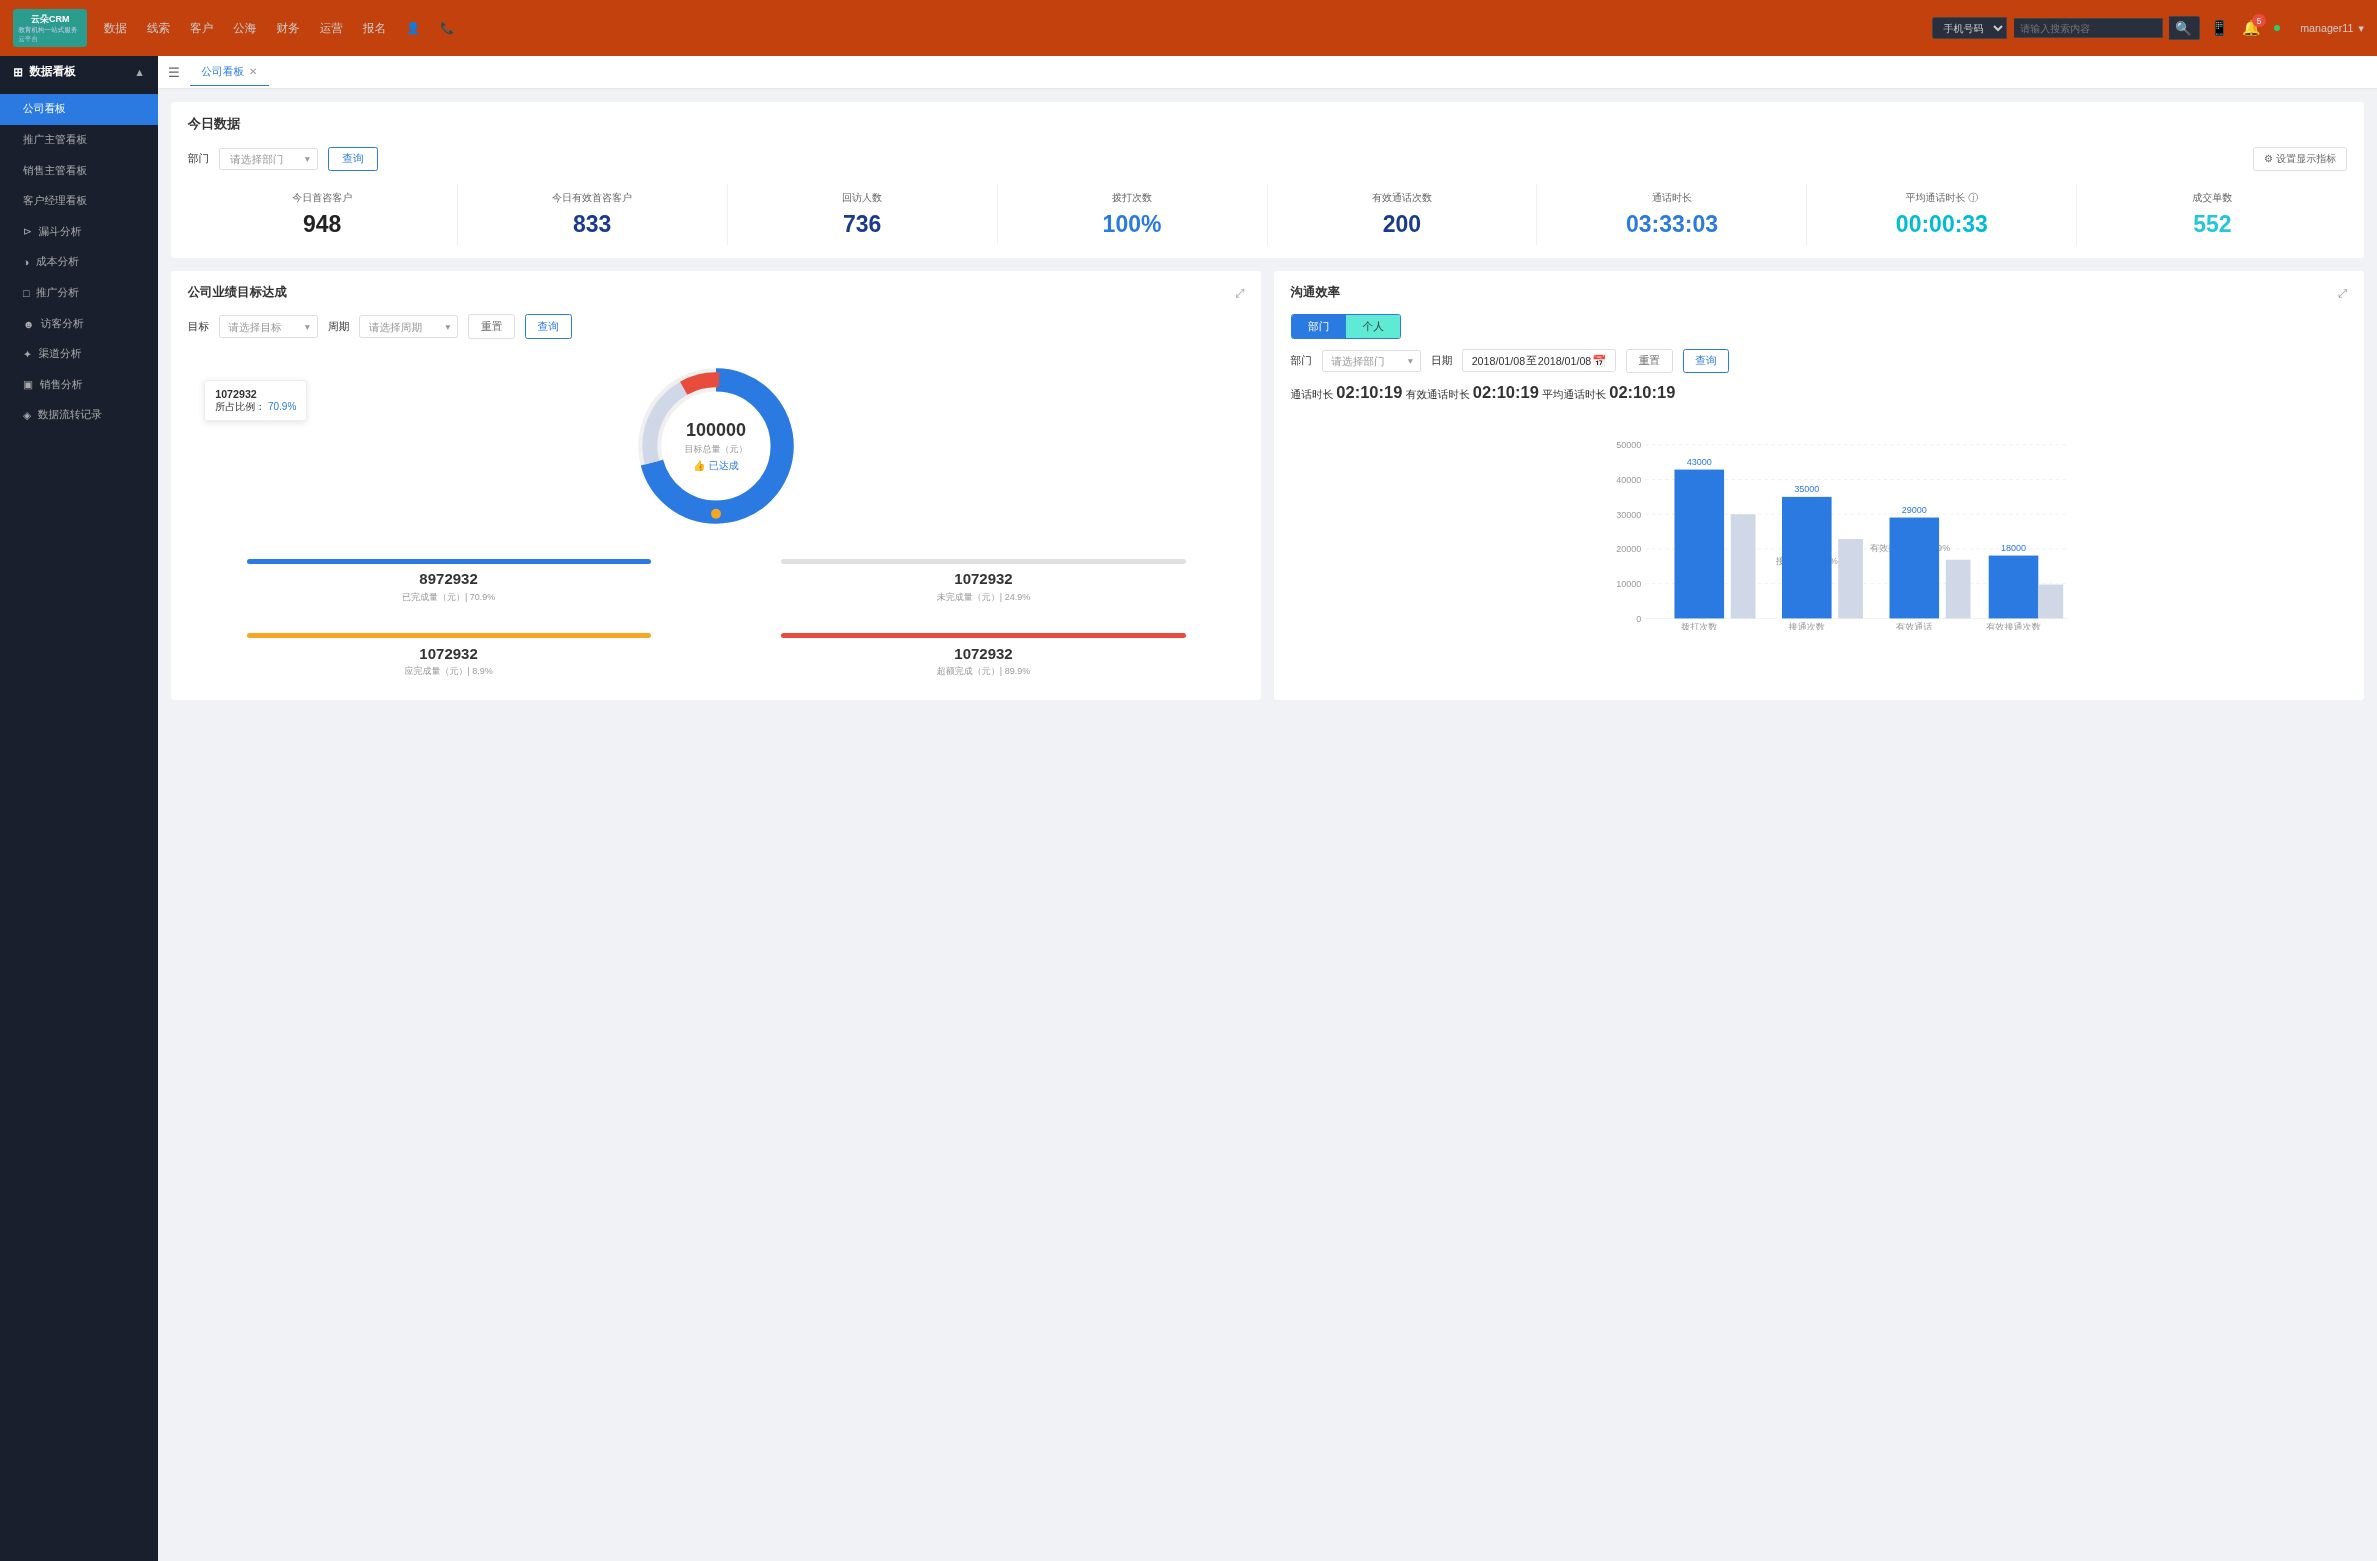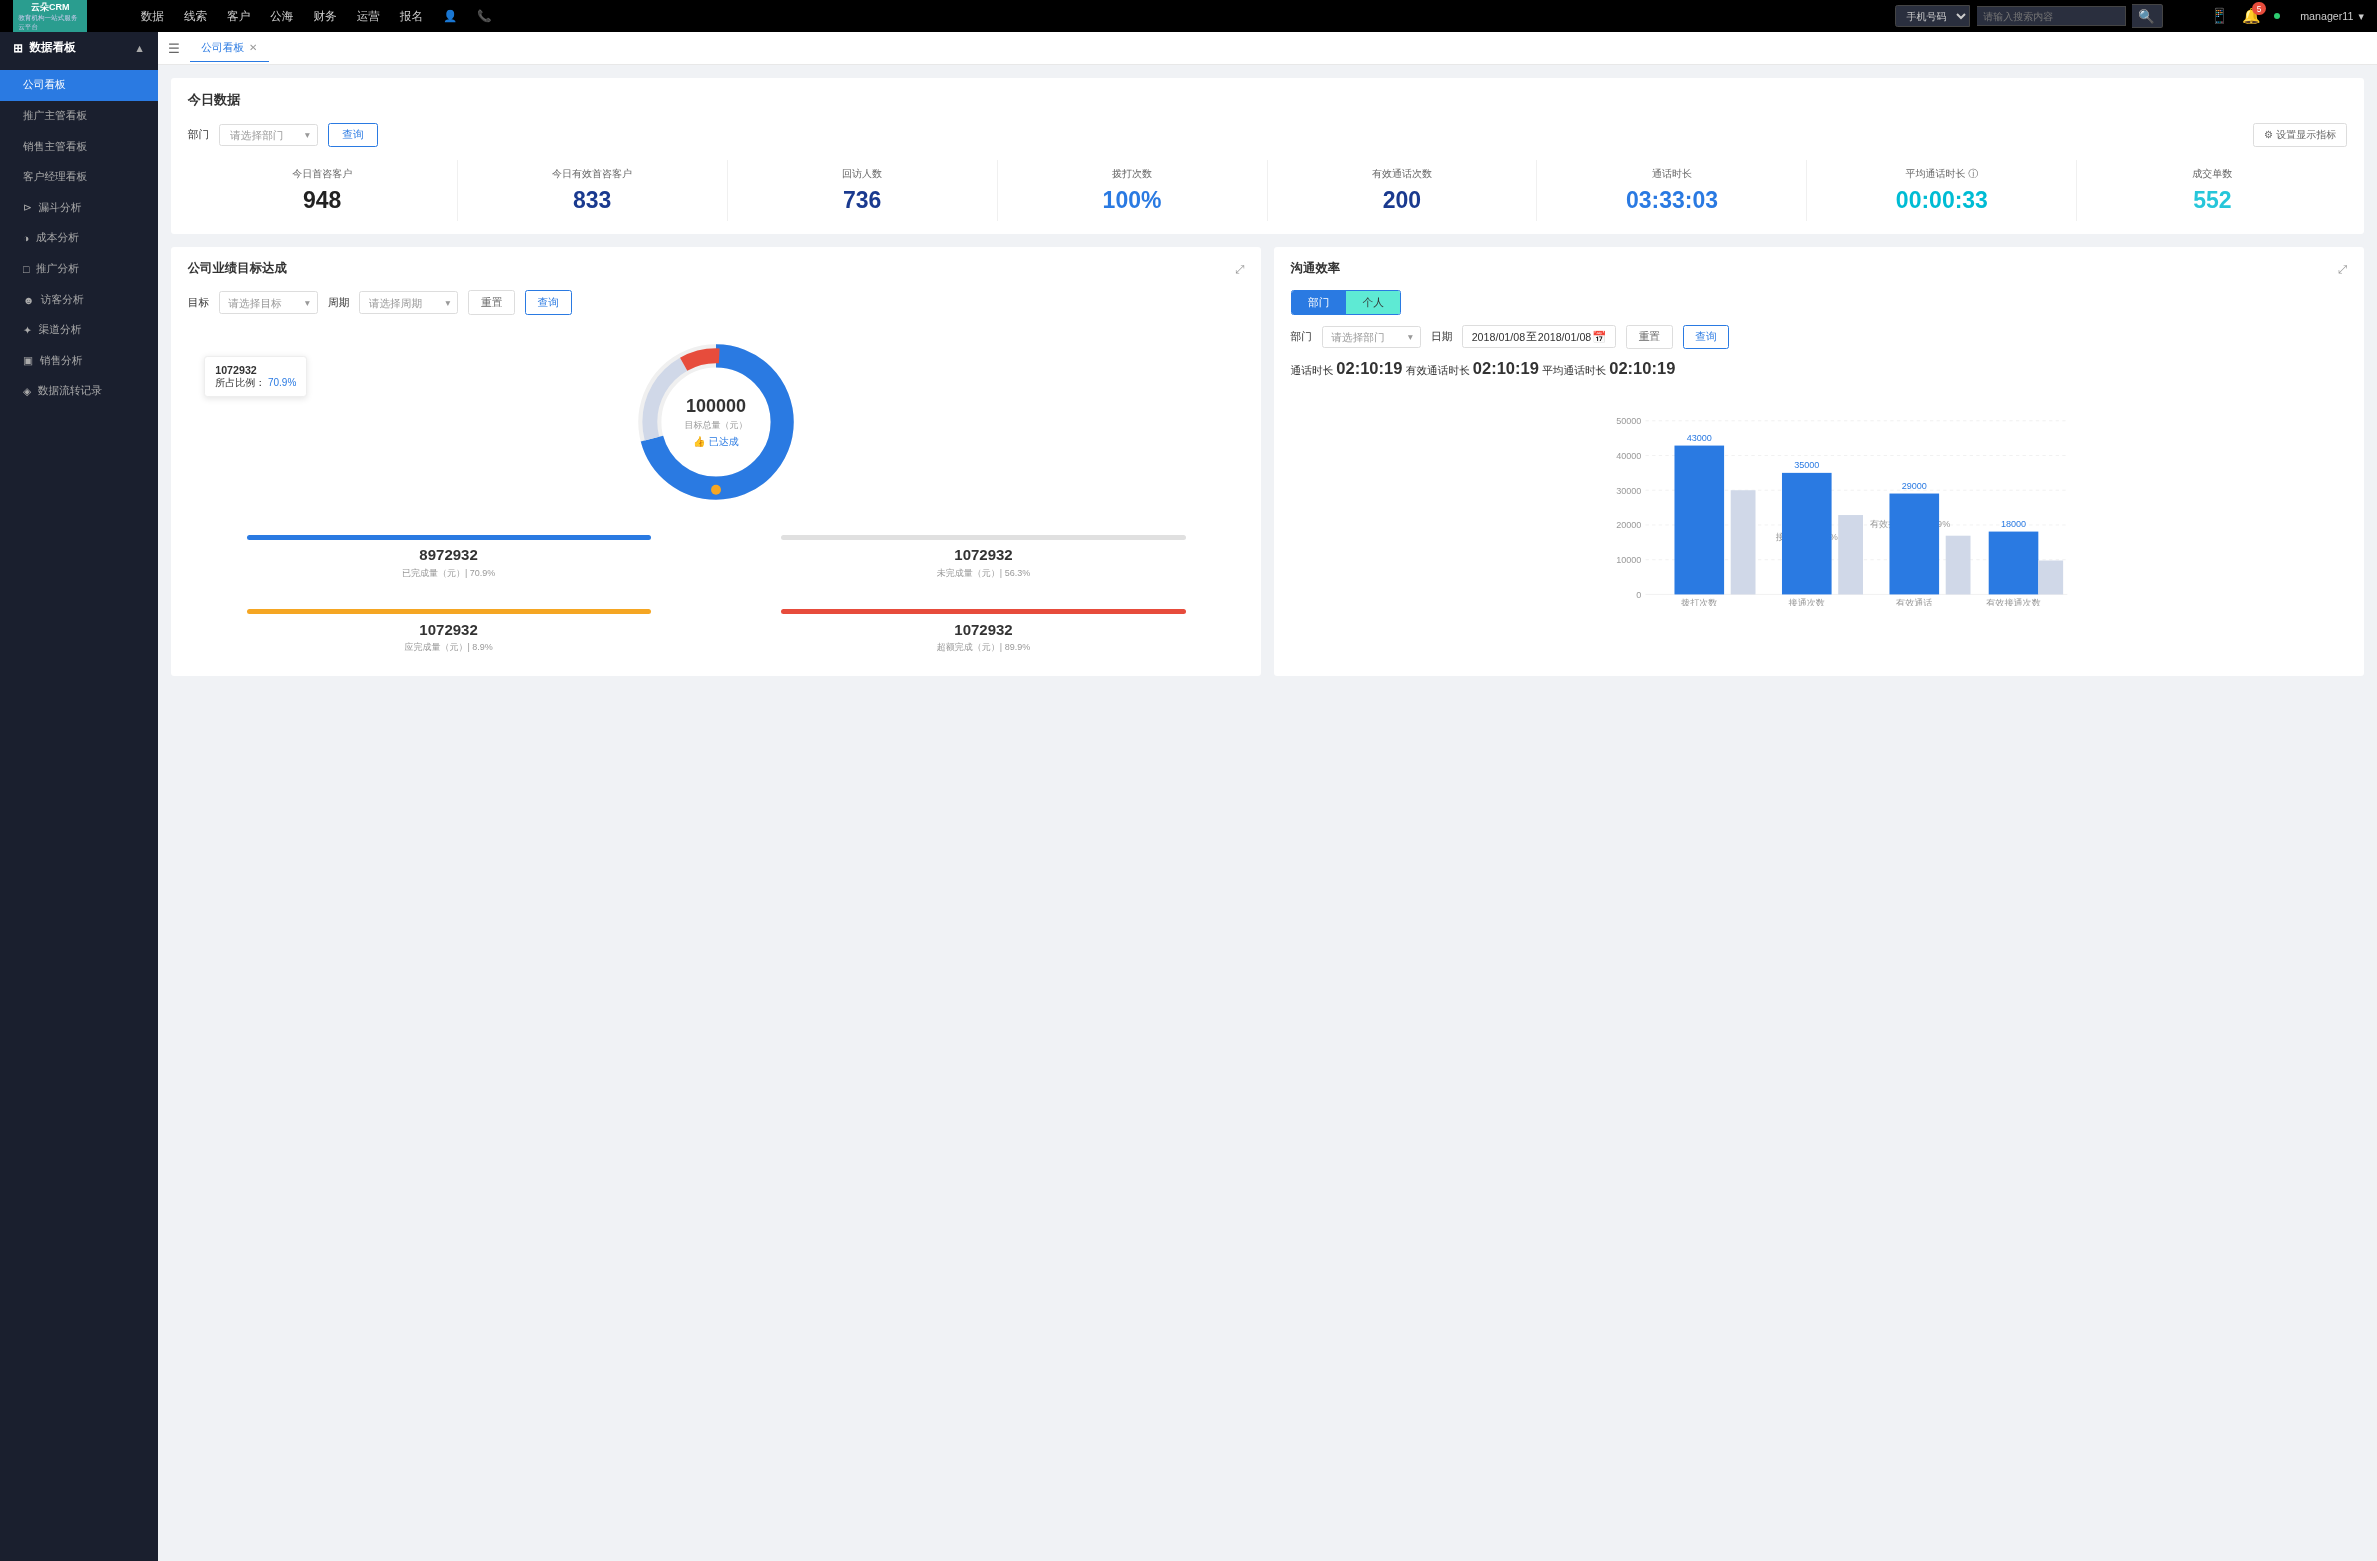--- a/index.html
+++ b/index.html
@@ -1,19 +1,19 @@
 <!DOCTYPE html>
 <html style="font-size:13.2px"><head>
   <meta charset="utf-8">
   <style>
     * { box-sizing: border-box; margin: 0; padding: 0; }
     body { font-family: 'Microsoft YaHei', Arial, sans-serif; background: #f0f2f5; font-size: 11.6px; color: #333; display: flex; flex-direction: column; height: 100vh; overflow: hidden; }
 
     
-    .top-nav { background: #000000; height: 32px; display: flex; align-items: center; padding: 0 13.2px; flex-shrink: 0; gap: 37px; }
+    .top-nav { background: #c2410c; height: 56px; display: flex; align-items: center; padding: 0 13.2px; flex-shrink: 0; }
     .logo { width: 74px; display: flex; align-items: center; margin-right: 16.5px; flex-shrink: 0; }
     .logo-box { background: #2a9d8f; border-radius: 3.3px; padding: 3.3px 5px; display: flex; flex-direction: column; align-items: center; }
     .logo-text1 { color: white; font-size: 9px; font-weight: bold; }
     .logo-text2 { color: #cce; font-size: 6.6px; }
     .nav-items { display: flex; gap: 20px; flex: 1; }
     .nav-item { color: #ccc; font-size: 11.6px; cursor: pointer; padding: 3.3px 0; }
     .nav-search { display: flex; align-items: center; gap: 6.6px; margin-left: 6px; }
     .search-select { background: #2a2f3e; border: 0.8px solid #444; color: #ccc; padding: 3.3px 6.6px; border-radius: 2.5px 0 0 2.5px; font-size: 10px; }
     .search-input { background: #2a2f3e; border: 0.8px solid #444; border-left: none; color: #ccc; padding: 3.3px 6.6px; width: 149px; font-size: 10px; }
     .search-btn { background: #2a2f3e; border: 0.8px solid #444; border-left: none; color: #ccc; padding: 3.3px 6.6px; border-radius: 0 2.5px 2.5px 0; cursor: pointer; }
@@ -346,21 +346,21 @@
 
           <div class="stats-grid">
             <div class="stat-card">
               <div class="stat-bar blue"></div>
               <div class="stat-num">8972932</div>
               <div class="stat-desc">已完成量（元）| 70.9%</div>
             </div>
             <div class="stat-card">
               <div class="stat-bar gray"></div>
               <div class="stat-num">1072932</div>
-              <div class="stat-desc">未完成量（元）| 56.3%</div>
+              <div class="stat-desc">未完成量（元）| 24.9%</div>
             </div>
             <div class="stat-card">
               <div class="stat-bar yellow"></div>
               <div class="stat-num">1072932</div>
               <div class="stat-desc">应完成量（元）| 8.9%</div>
             </div>
             <div class="stat-card">
               <div class="stat-bar red"></div>
               <div class="stat-num">1072932</div>
               <div class="stat-desc">超额完成（元）| 89.9%</div>

